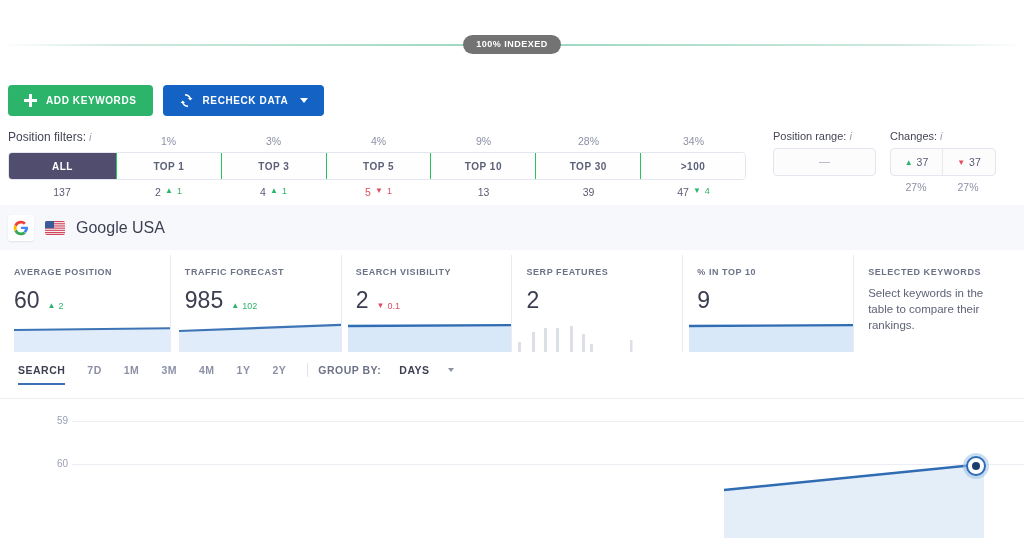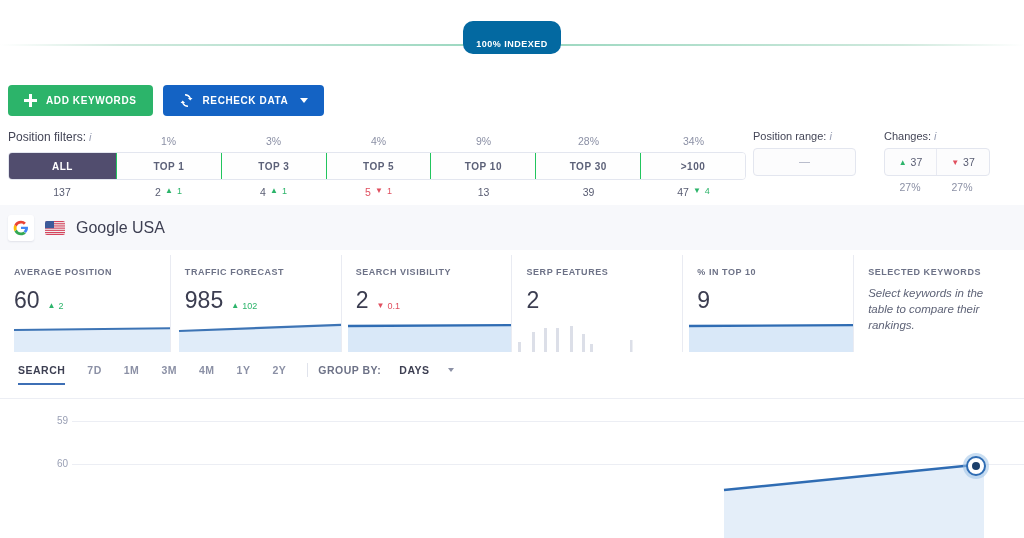--- a/index.html
+++ b/index.html
@@ -16,23 +16,23 @@
   .indexed-row{
     position:absolute; top:0; left:0; right:0; height:56px;
     display:flex; align-items:flex-end; justify-content:center;
   }
   .indexed-line{
     position:absolute; left:0; right:0; bottom:10px; height:2px;
     background:linear-gradient(to right,#ffffff 0%,#cfe9dd 12%,#9fd9c2 45%,#9fd9c2 55%,#cfe9dd 88%,#ffffff 100%);
   }
   .indexed-badge{
     position:relative; z-index:2;
-    background:#0369a1; color:#fff;
+    background:#737373; color:#fff;
     font-size:9px; font-weight:bold; letter-spacing:.5px;
-    padding:18px 13px 5px; border-radius:10px;
+    padding:4px 13px 5px; border-radius:10px;
     margin-bottom:2px;
   }
 
   
   .actions{ position:absolute; top:85px; left:8px; display:flex; gap:10px; }
   .btn{
     display:flex; align-items:center; gap:9px;
     height:31px; padding:0 16px; border-radius:4px;
     color:#fff; font-size:10px; font-weight:bold; letter-spacing:.6px;
     border:none; cursor:pointer; white-space:nowrap;
@@ -80,21 +80,21 @@
   }
   .pf-count.first{ flex:0 0 108px; }
   .up{ color:#2cb46a; font-size:8px; }
   .down{ color:#e04f5f; font-size:8px; }
   .val-red{ color:#e04f5f; }
   .delta{ font-size:9px; }
   .delta.g{ color:#2cb46a; }
   .delta.r{ color:#e04f5f; }
 
   
-  .right-filters{ position:absolute; right:34px; top:130px; display:flex; gap:28px; }
+  .right-filters{ position:absolute; right:28px; top:130px; display:flex; gap:14px; }
   .rf-block{ }
   .rf-label{ font-size:11px; color:#444657; margin-bottom:6px; }
   .rf-box{
     height:28px; border:1px solid #e3e6ef; border-radius:4px; background:#fcfcfd;
     display:flex; align-items:center;
   }
   .range-box{ width:103px; justify-content:center; }
   .range-dash{ width:11px; height:1px; background:#b9bdcc; }
   .changes-box{ width:auto; }
   .chg-cell{
@@ -134,21 +134,20 @@
   .card-title{
     font-size:9px; font-weight:bold; letter-spacing:.55px; color:#6d7287;
   }
   .card-val-row{ display:flex; align-items:baseline; gap:8px; margin-top:10px; }
   .card-val{ font-size:23px; color:#3b3d50; font-weight:normal; }
   .card-delta{ font-size:10px; display:flex; align-items:center; gap:3px; }
   .spark{ position:absolute; left:0; right:0; bottom:0; height:34px; }
   .sel-text{
     font-size:11.5px; color:#5e6377; line-height:16px; margin-top:8px;
     padding-right:16px;
-    font-style:italic;
   }
 
   
   .chart-tabs{
     position:absolute; left:18px; top:363px; display:flex; align-items:center; gap:0;
   }
   .ct{
     font-size:10.5px; font-weight:bold; letter-spacing:.5px; color:#8b90a5;
     padding:0 11px 9px; cursor:pointer; position:relative;
   }

